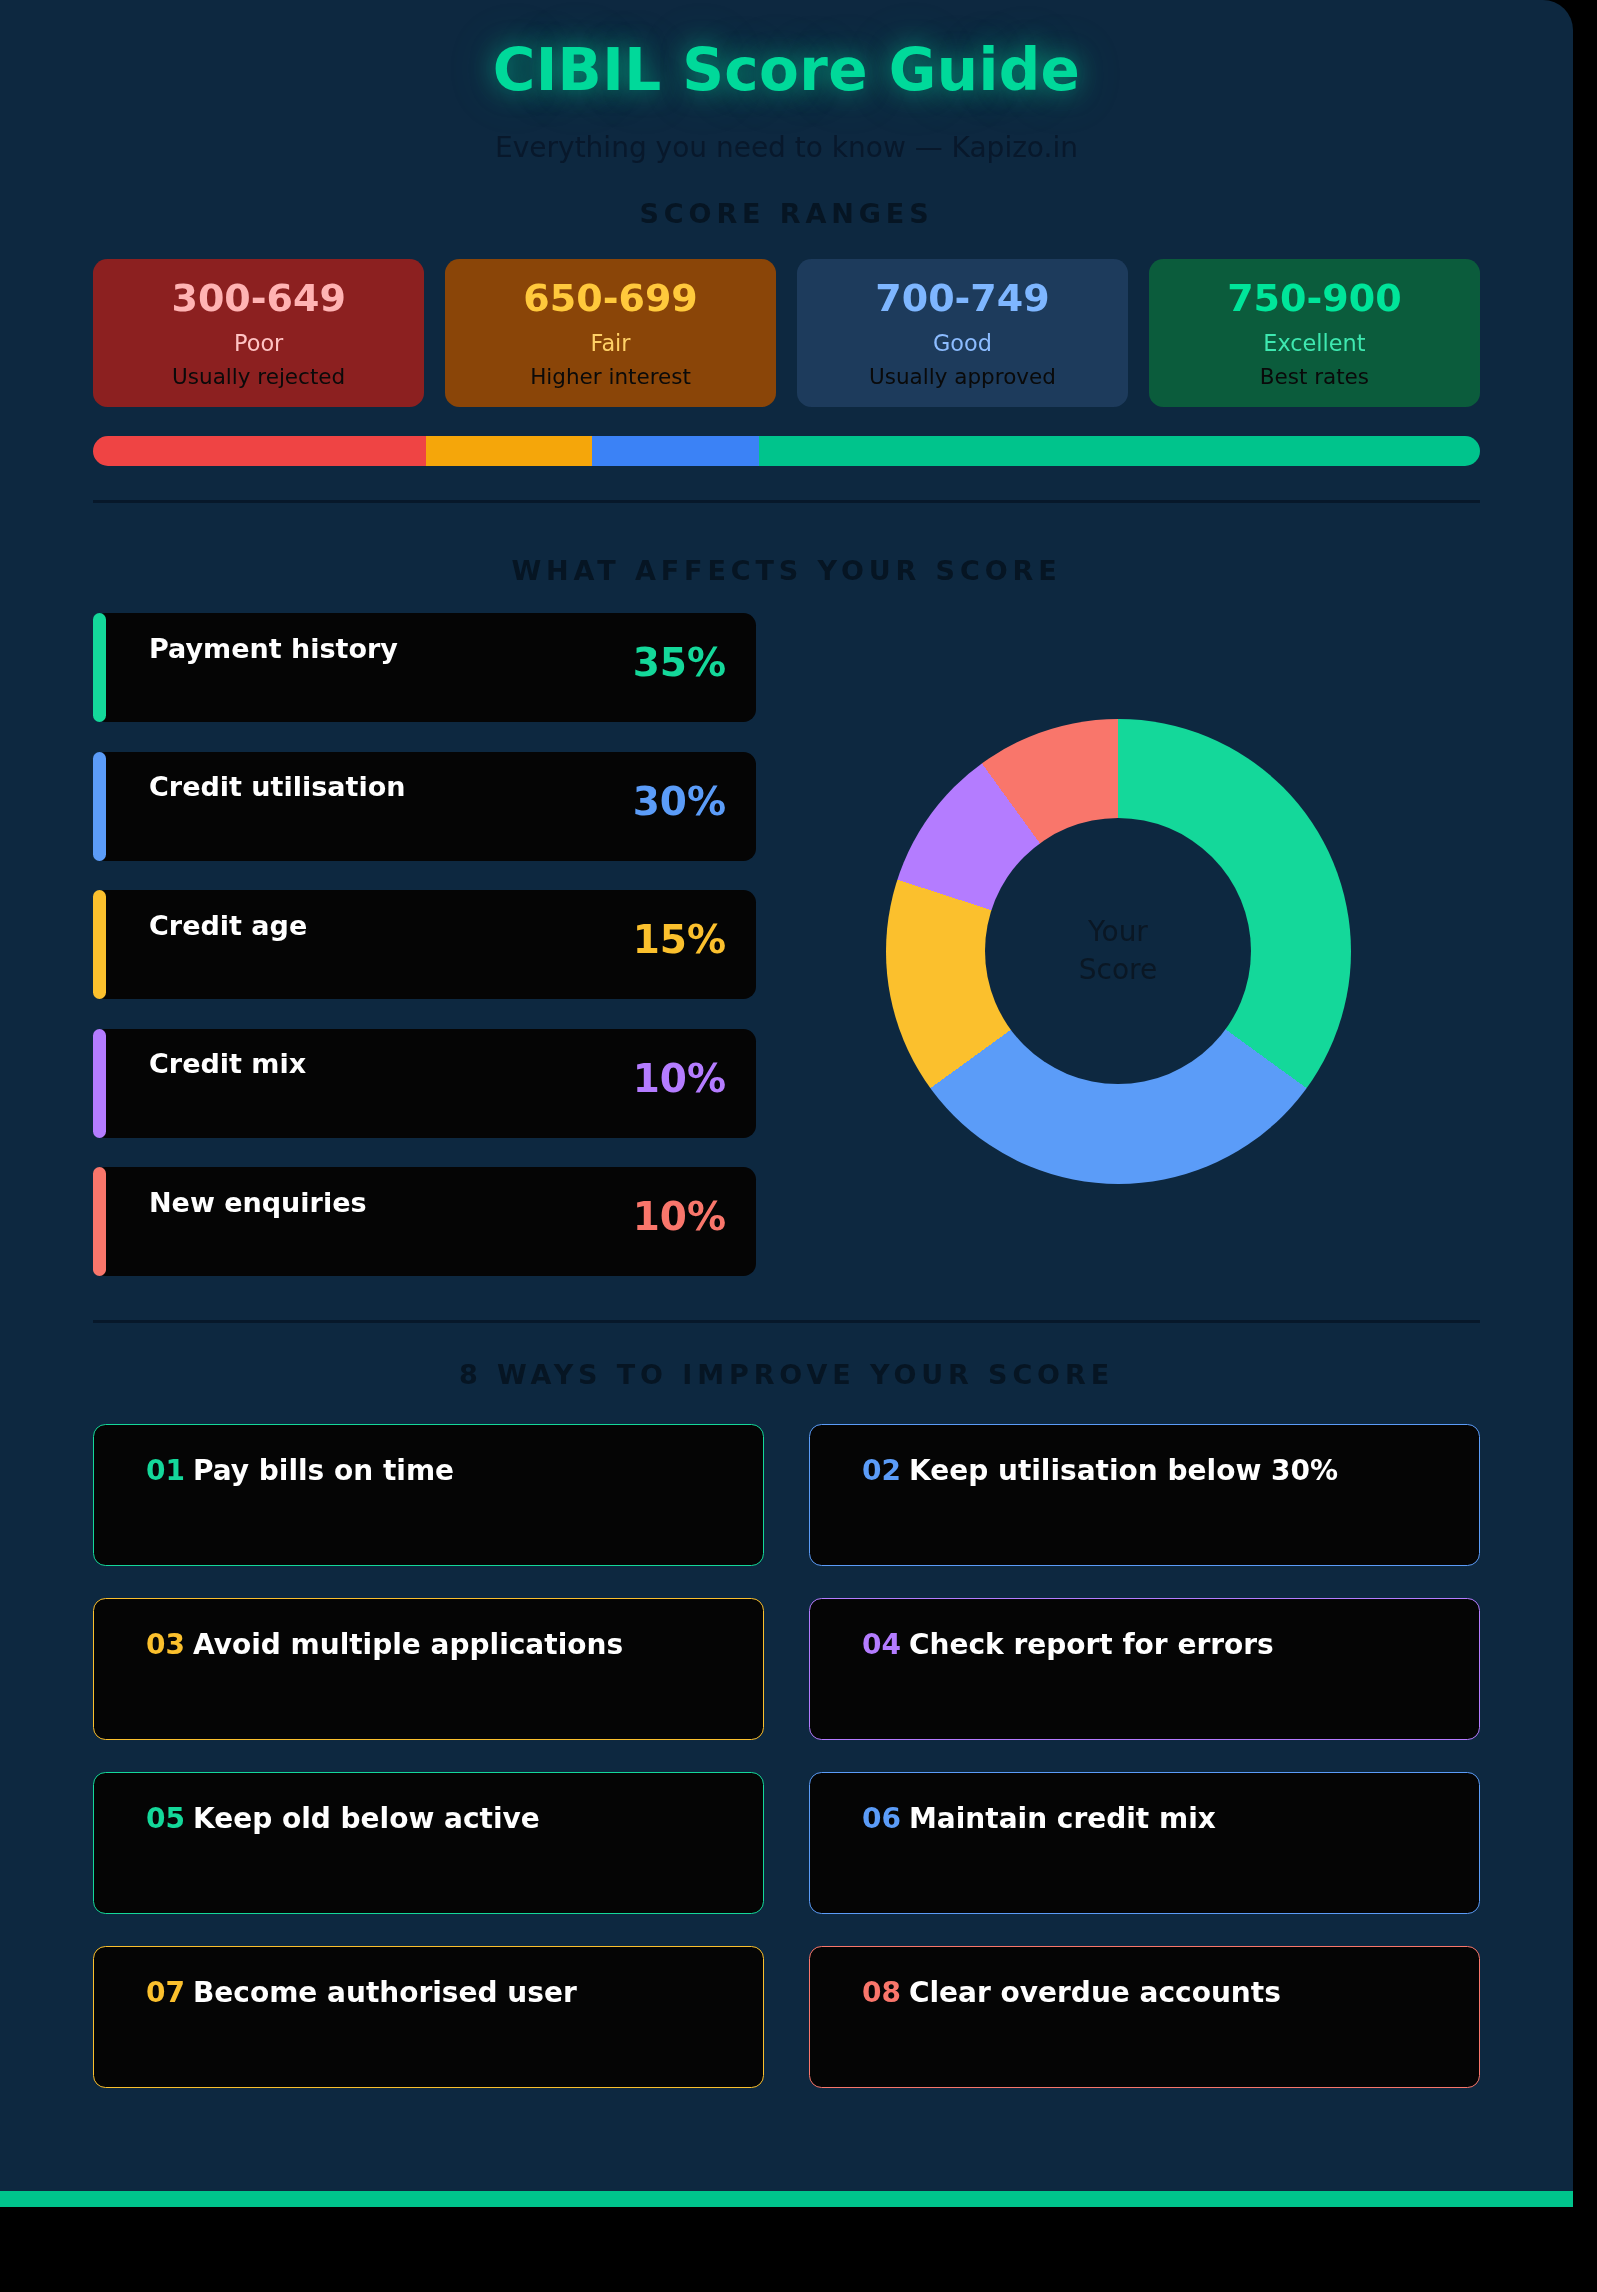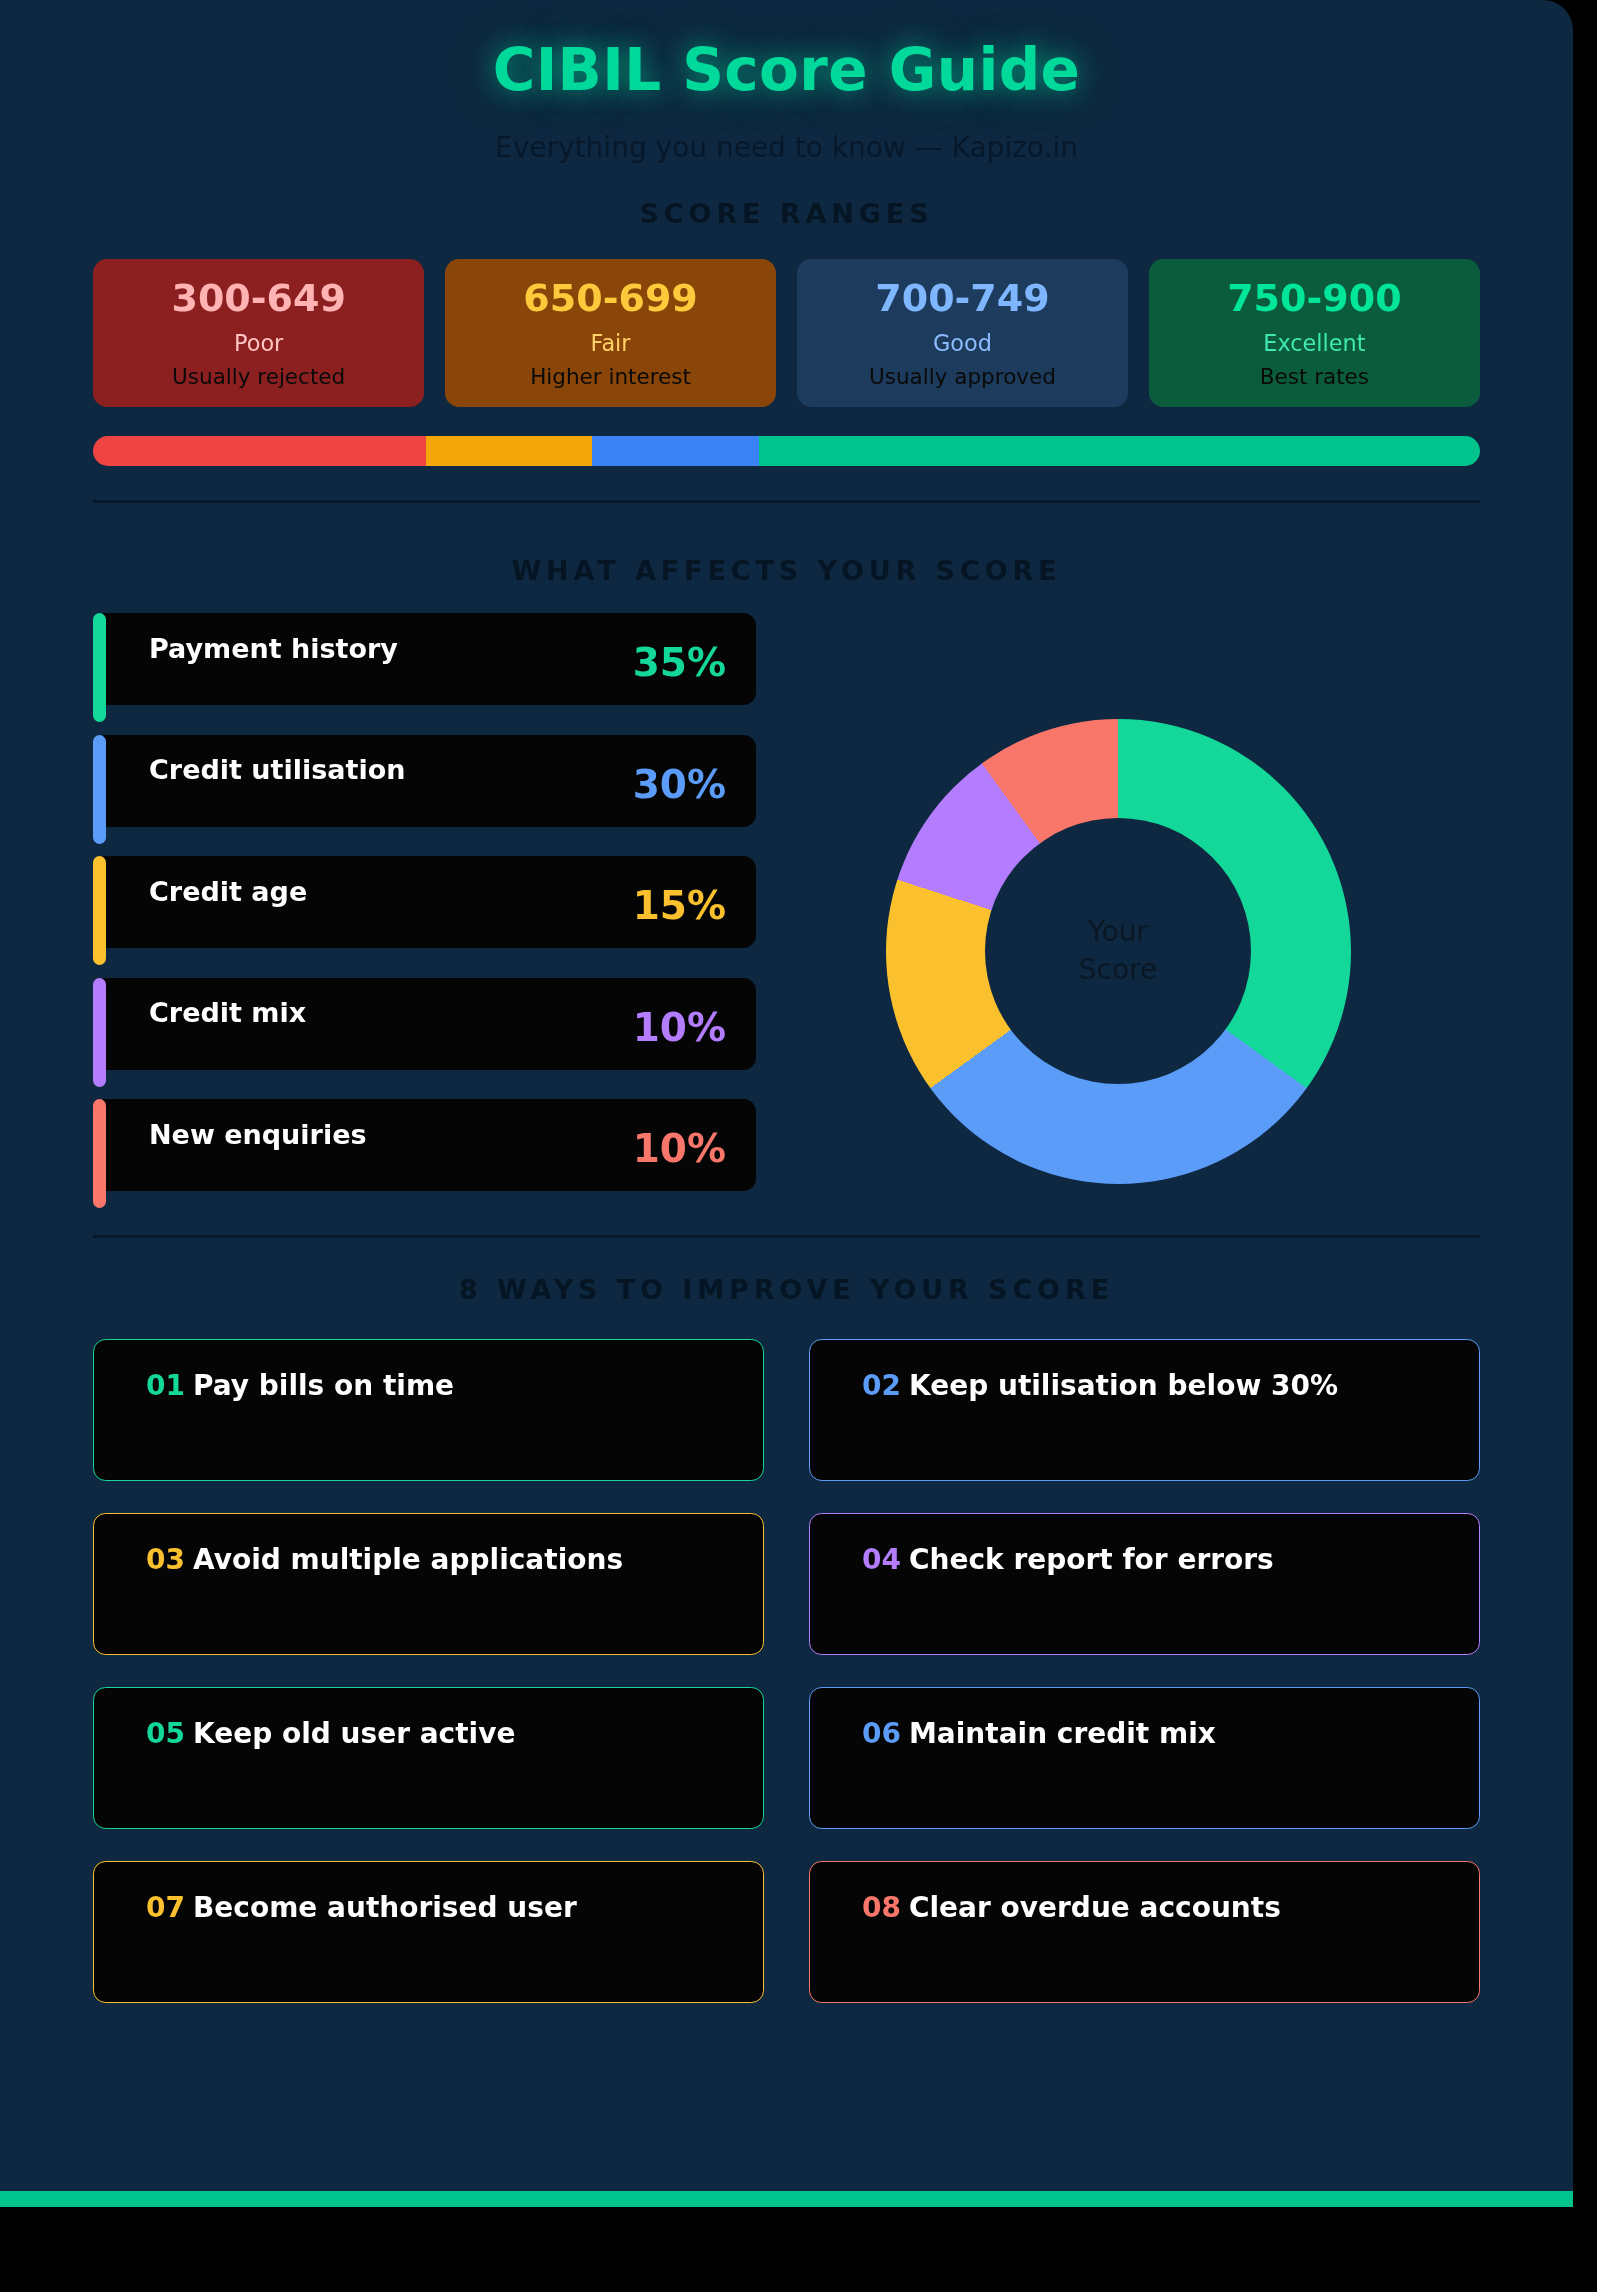--- a/index.html
+++ b/index.html
@@ -141,21 +141,21 @@
     flex: none;
   }
 
   .factor-row {
     position: relative;
     display: flex;
     align-items: center;
     justify-content: space-between;
     background: #050505;
     border-radius: 12.5px;
-    height: 92px;
+    height: 109px;
     margin-bottom: 29.6px;
     padding: 0 30px 0 56px;
   }
 
   .factor-accent {
     position: absolute;
     left: 0;
     top: 0;
     width: 12.5px;
     height: 109px;
@@ -348,21 +348,21 @@
         <div class="tip-card" style="border: 1.8px solid rgb(91, 156, 248);">
           <div class="tip-text"><span class="tip-num" style="color: rgb(91, 156, 248);">02</span><span>Keep utilisation below 30%</span></div>
         </div>
         <div class="tip-card" style="border: 1.8px solid rgb(251, 192, 45);">
           <div class="tip-text"><span class="tip-num" style="color: rgb(251, 192, 45);">03</span><span>Avoid multiple applications</span></div>
         </div>
         <div class="tip-card" style="border: 1.8px solid rgb(180, 124, 255);">
           <div class="tip-text"><span class="tip-num" style="color: rgb(180, 124, 255);">04</span><span>Check report for errors</span></div>
         </div>
         <div class="tip-card" style="border: 1.8px solid rgb(20, 216, 154);">
-          <div class="tip-text"><span class="tip-num" style="color: rgb(20, 216, 154);">05</span><span>Keep old user active</span></div>
+          <div class="tip-text"><span class="tip-num" style="color: rgb(20, 216, 154);">05</span><span>Keep old below active</span></div>
         </div>
         <div class="tip-card" style="border: 1.8px solid rgb(91, 156, 248);">
           <div class="tip-text"><span class="tip-num" style="color: rgb(91, 156, 248);">06</span><span>Maintain credit mix</span></div>
         </div>
         <div class="tip-card" style="border: 1.8px solid rgb(251, 192, 45);">
           <div class="tip-text"><span class="tip-num" style="color: rgb(251, 192, 45);">07</span><span>Become authorised user</span></div>
         </div>
         <div class="tip-card" style="border: 1.8px solid rgb(249, 118, 107);">
           <div class="tip-text"><span class="tip-num" style="color: rgb(249, 118, 107);">08</span><span>Clear overdue accounts</span></div>
         </div>

